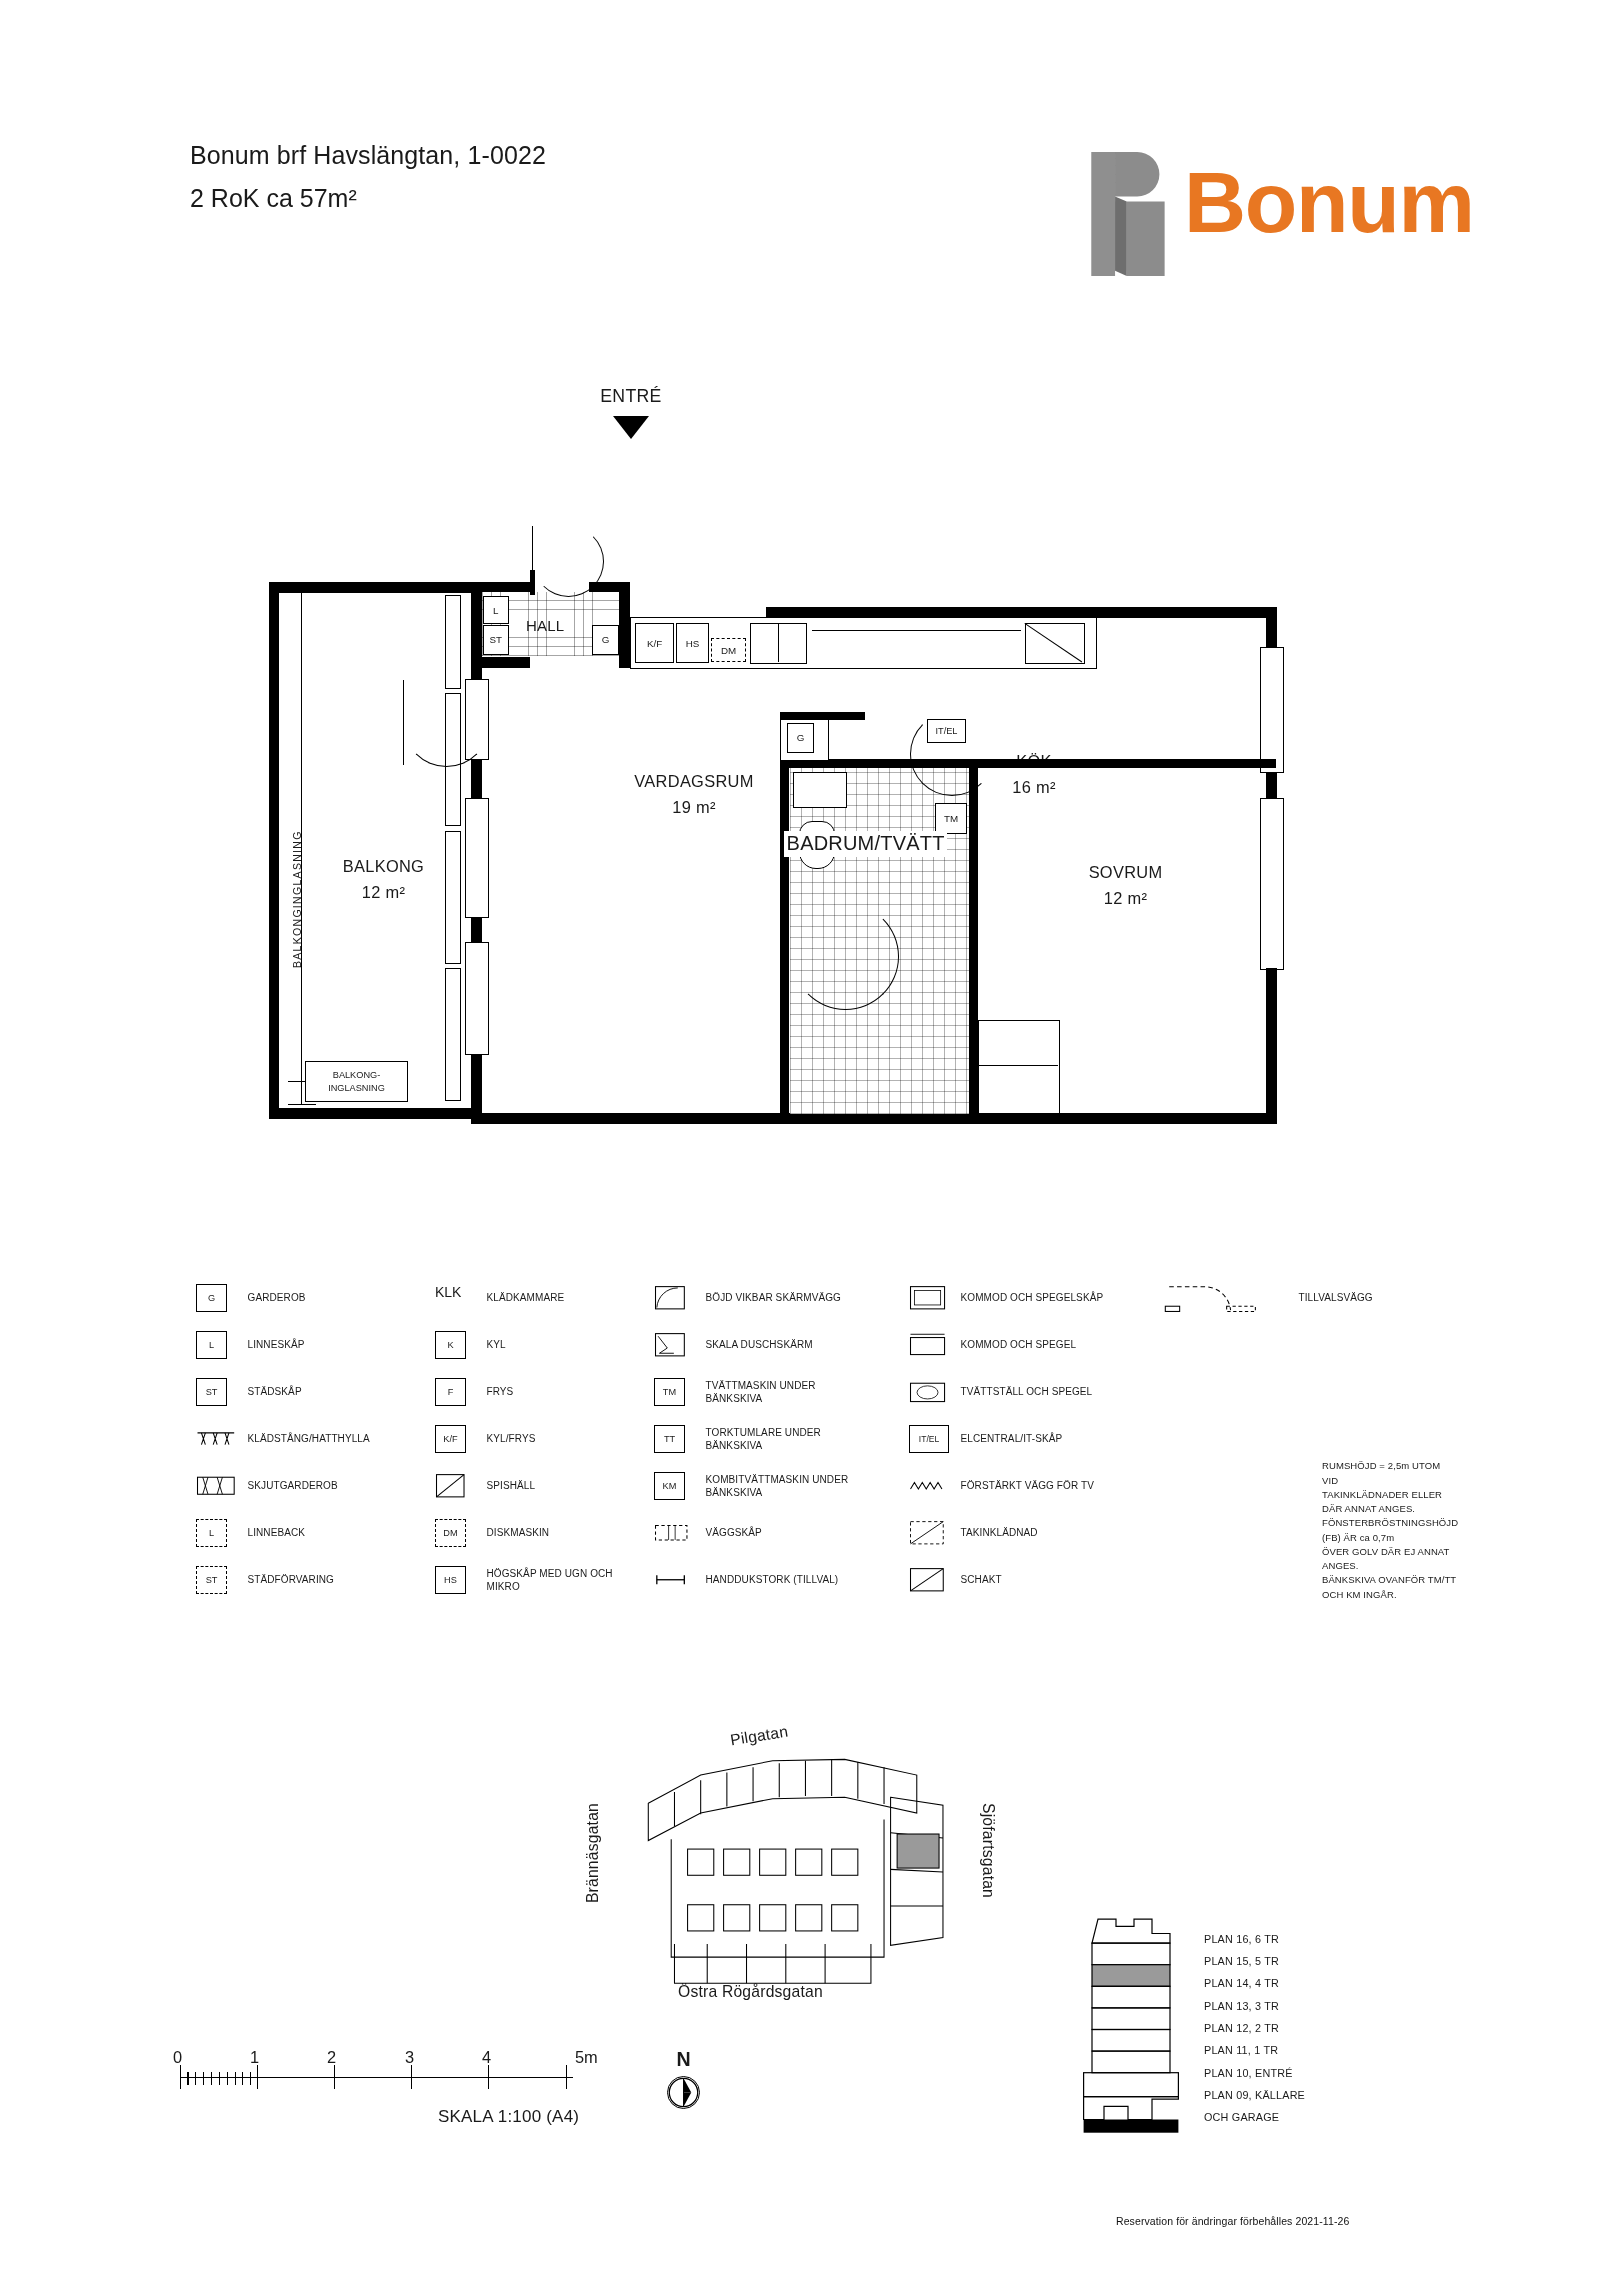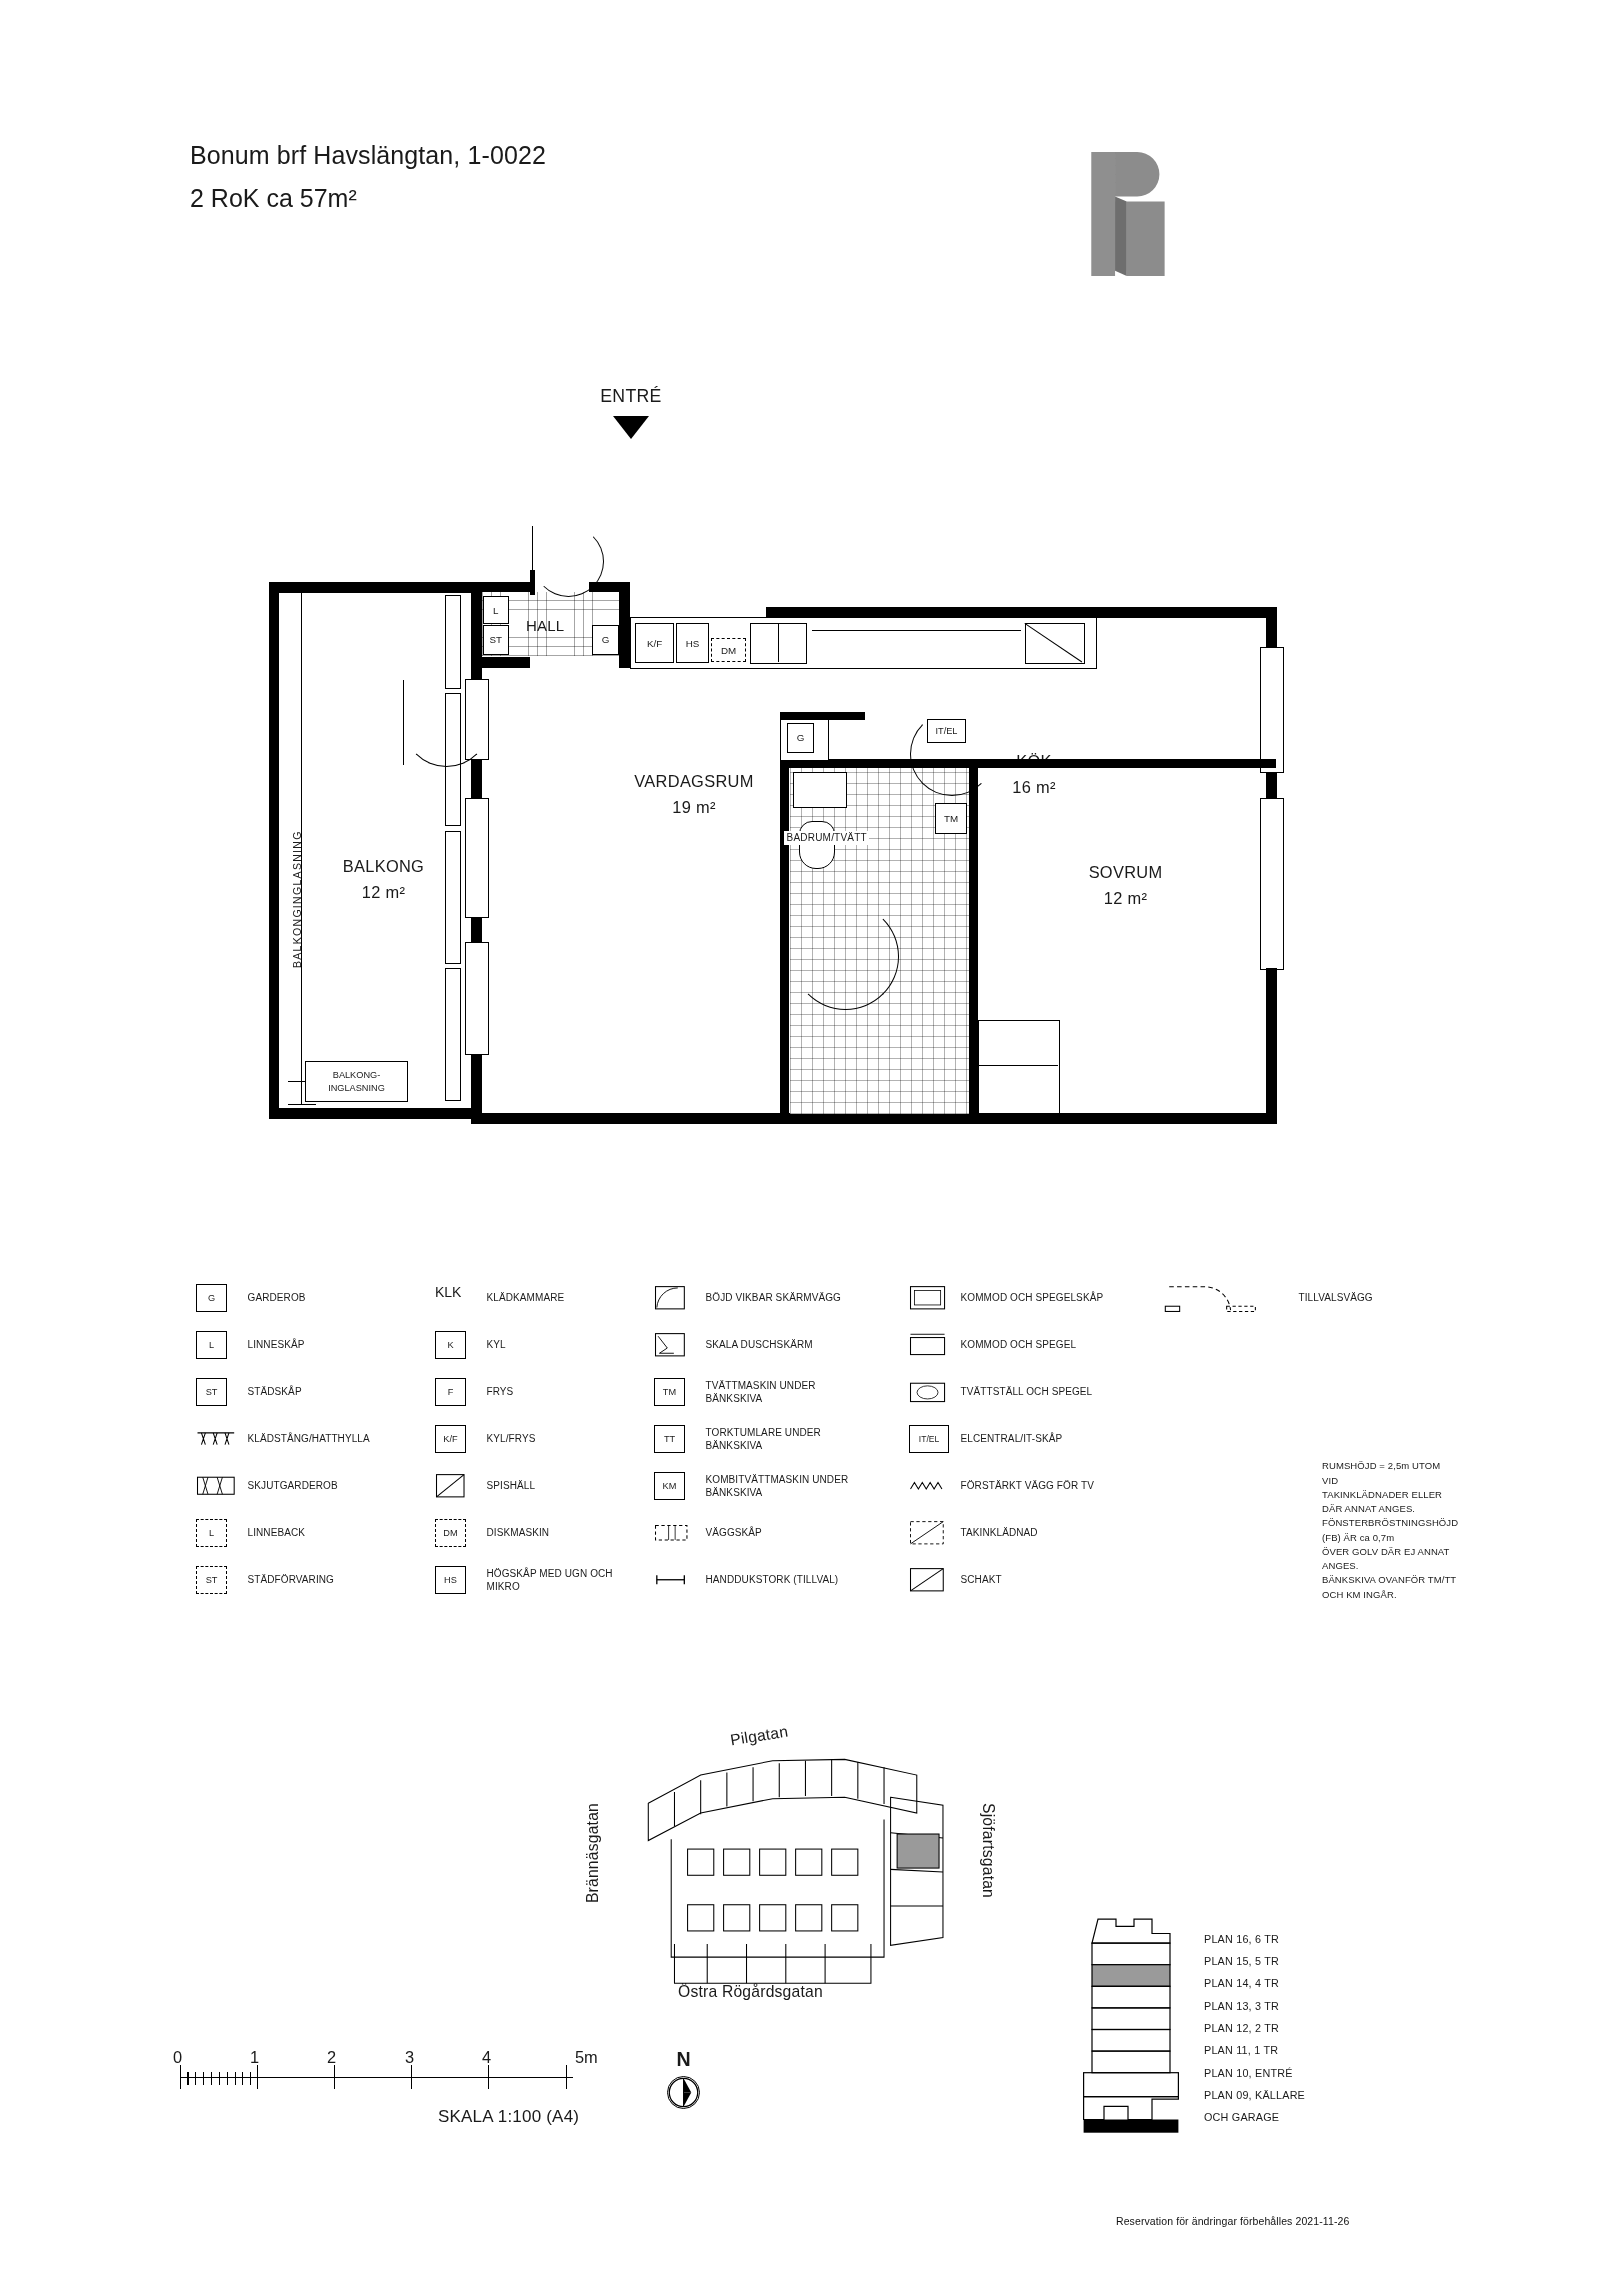--- a/index.html
+++ b/index.html
@@ -126,20 +126,21 @@
 <div class="abs" id="logo">
   <div id="logo-mark">
     <svg width="92" height="124" viewBox="0 0 140 190">
       <path d="M8 0 H78 A34 34 0 0 1 78 68 H44 V0 Z" fill="#8c8c8c"></path>
       <path d="M8 0 H44 V190 H8 Z" fill="#8c8c8c"></path>
       <path d="M62 76 L120 76 L120 190 L62 190 Z" fill="#8c8c8c"></path>
       <path d="M44 68 L62 76 L62 190 L44 182 Z" fill="#6e6e6e"></path>
       <rect x="8" y="0" width="36" height="190" fill="#8f8f8f"></rect>
     </svg>
   </div>
+  <div id="logo-text">Bonum</div>
 </div>
 
 <div class="abs" id="entre-wrap">
   <div id="entre-label">ENTRÉ</div>
   <div id="entre-arrow"></div>
 </div>
 
 <div class="abs" id="plan">
 
   <div class="thin" style="left:52px; top:216px; width:1.3px; height:523px;"></div>
@@ -224,21 +225,21 @@
 
   <div class="wall" style="left:531px; top:393px; width:9.2px; height:365px;"></div>
   <div class="wall" style="left:531px; top:393px; width:237px; height:9.2px;"></div>
   <div class="wall" style="left:720px; top:393px; width:9.2px; height:365px;"></div>
   <div class="hatch" style="left:541px; top:402px; width:179px; height:346px; background-image: repeating-linear-gradient(0deg, rgba(0,0,0,.3) 0 0.7px, transparent 0.7px 11px), repeating-linear-gradient(90deg, rgba(0,0,0,.3) 0 0.7px, transparent 0.7px 11px);"></div>
   <div class="outline" style="left:544px; top:406px; width:52px; height:34px;"></div>
   <div class="outline" style="left:550px; top:455px; width:34px; height:46px; border-radius:13px 13px 17px 17px;"></div>
   <div class="door-arc" style="left:543px; top:537px; width:105px; height:105px; border-top-color:transparent; border-left-color:transparent;"></div>
   <div class="box-label" style="left:686px; top:437px; width:30px; height:29px;">TM</div>
   <div class="thin" style="left:541px; top:470px; width:0px; height:0px;"></div>
-  <div class="tiny-label" style="left:535px; top:465px; font-size:10px; background:#fff; padding:1.3px 2.6px;">BADRUM/TVÄTT</div>
+  <div class="tiny-label" style="left:535px; top:465px; font-size:20px; background:#fff; padding:1.3px 2.6px;">BADRUM/TVÄTT</div>
 
   <div class="outline" style="left:531px; top:351px; width:47px; height:42px;"></div>
   <div class="box-label" style="left:538px; top:357px; width:25px; height:27.5px;">G</div>
   <div class="wall" style="left:531px; top:346px; width:85px; height:7.9px;"></div>
 
   <div class="box-label" style="left:678px; top:353px; width:37px; height:22px; font-size:9.2px;">IT/EL</div>
 
   <div class="door-arc" style="left:661px; top:346px; width:82px; height:82px; border-top-color:transparent; border-right-color:transparent;"></div>
 
   <div class="wall" style="left:729px; top:393px; width:298px; height:9.2px;"></div>

